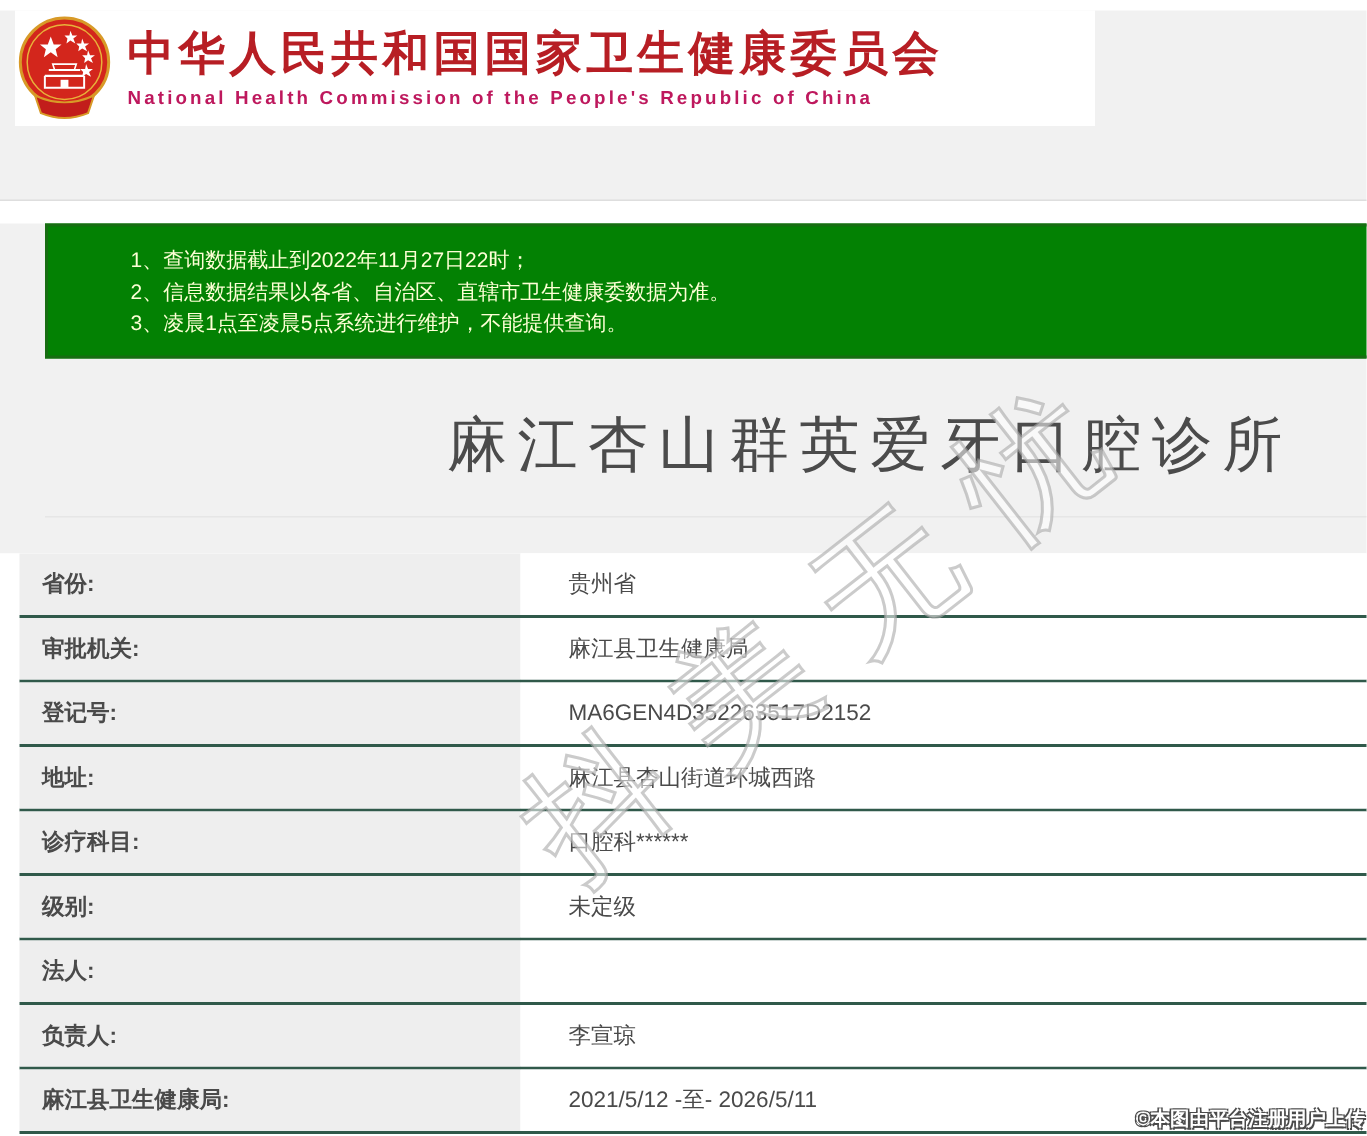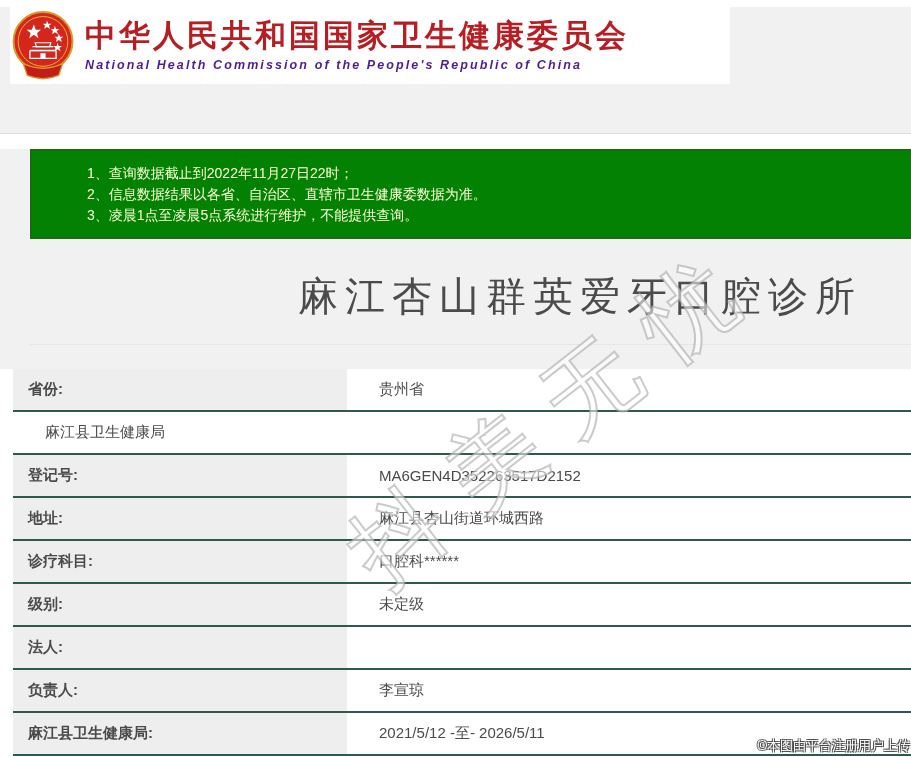--- a/index.html
+++ b/index.html
@@ -8,21 +8,21 @@
   #screen { position:relative; width:911px; height:757px; overflow:hidden; background:#ffffff; }
   .page { width:1160px; }
 
   
   .top-band { background:#f1f1f1; height:127px; border-bottom:1px solid #dedede; }
   .header-card { margin:7px 0 0 10px; width:720px; height:77px; background:#ffffff;
                  display:flex; align-items:center; padding-left:0; }
   .emblem { width:66px; height:72px; flex:0 0 auto; }
   .titles { margin-left:9px; }
   .title-cn { color:#b71e24; font-weight:bold; font-size:31px; letter-spacing:3px; line-height:34px; white-space:nowrap; }
-  .title-en { color:#4c1d95; font-weight:bold; font-size:12.5px; letter-spacing:2.1px; margin-top:5px; white-space:nowrap;font-style:italic; }
+  .title-en { color:#be185d; font-weight:bold; font-size:12.5px; letter-spacing:2.1px; margin-top:5px; white-space:nowrap; }
 
   
   .mid-band { background:#f1f1f1; padding-bottom:24px; }
   .notice-box { margin:15px 30px 0 30px; background:#038103; border:2px solid #176d12;
                 padding:12px 20px 11px 55px; color:#feffd6; font-size:14px; line-height:21px; }
   .notice-line { white-space:nowrap; }
   .result-title-wrap { margin:0 30px; padding:30px 0 20px 0; border-bottom:1px solid #e6e6e6; text-align:center; }
   .result-title { font-size:40px; letter-spacing:7px; color:#4b4b4b; font-weight:400; white-space:nowrap; }
 
   
@@ -34,21 +34,21 @@
                      padding-left:32px; font-size:15px; color:#4a4a4a; }
 
   
   .diag-watermark { position:absolute; left:295px; top:240px; width:520px; height:350px;
                     display:flex; align-items:center; justify-content:center;
                     transform:rotate(-38deg); pointer-events:none;
                     font-size:92px; letter-spacing:30px; white-space:nowrap;
                     color:rgba(255,255,255,0.55);
                     -webkit-text-stroke:2px rgba(168,168,168,0.6); z-index:5; }
   .photo-credit { position:absolute; right:1px; bottom:2px; z-index:6;
-                  font-size:13px; font-weight:normal; color:#ffffff; white-space:nowrap;
+                  font-size:13px; font-weight:bold; color:#ffffff; white-space:nowrap;
                   text-shadow:-1px -1px 0 #4a4a4a, 1px -1px 0 #4a4a4a,
                               -1px 1px 0 #4a4a4a, 1px 1px 0 #4a4a4a; }
 </style>
 </head>
 <body>
 
 <div id="screen">
   <div class="page">
 
     <div class="top-band">
@@ -85,20 +85,21 @@
         <div class="result-title">麻江杏山群英爱牙口腔诊所</div>
       </div>
     </div>
 
     <div class="table-sec">
       <div class="row">
         <div class="cell-label">省份:</div>
         <div class="cell-value">贵州省</div>
       </div>
       <div class="row">
+        <div class="cell-label">审批机关:</div>
         <div class="cell-value">麻江县卫生健康局</div>
       </div>
       <div class="row">
         <div class="cell-label">登记号:</div>
         <div class="cell-value">MA6GEN4D352263517D2152</div>
       </div>
       <div class="row">
         <div class="cell-label">地址:</div>
         <div class="cell-value">麻江县杏山街道环城西路</div>
       </div>

